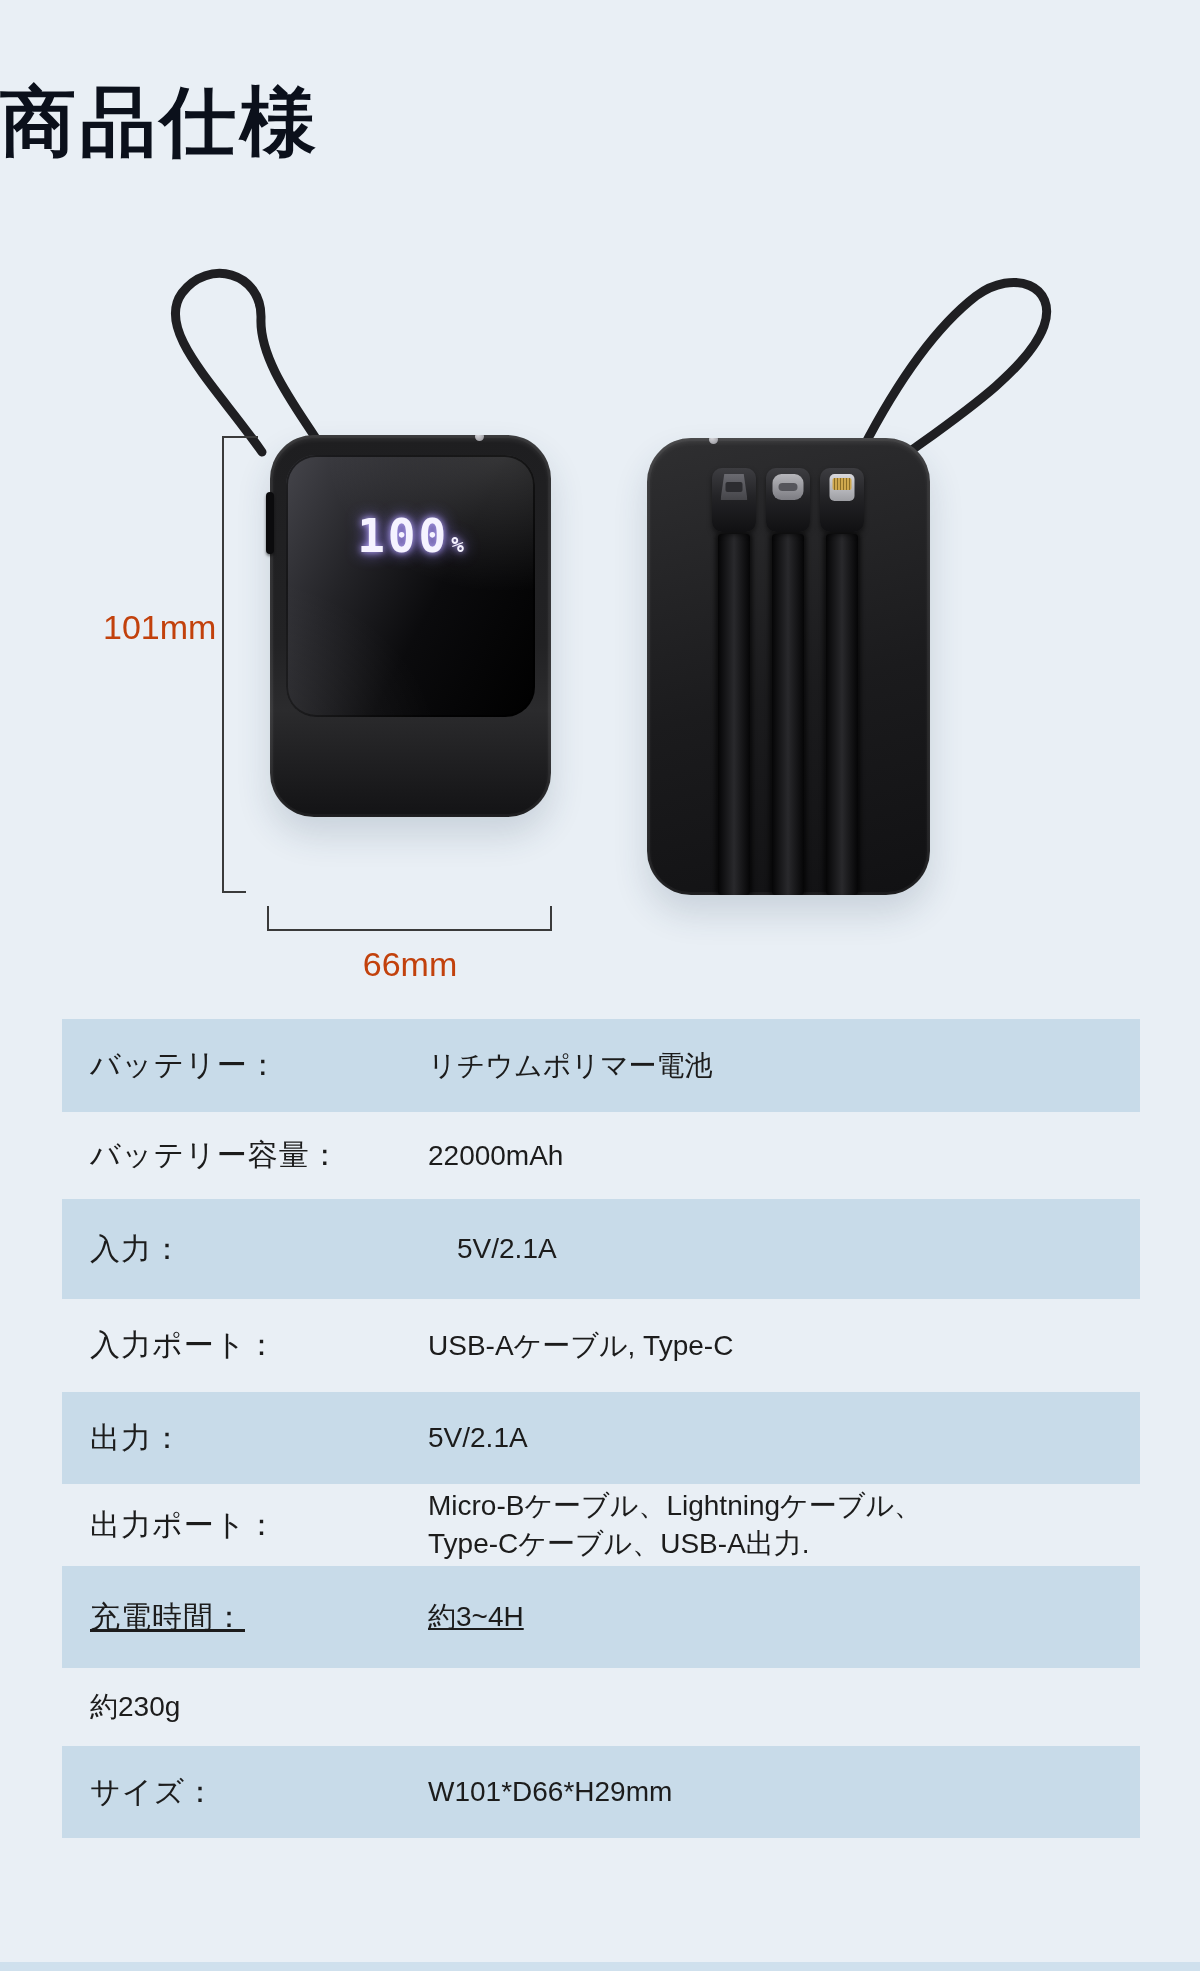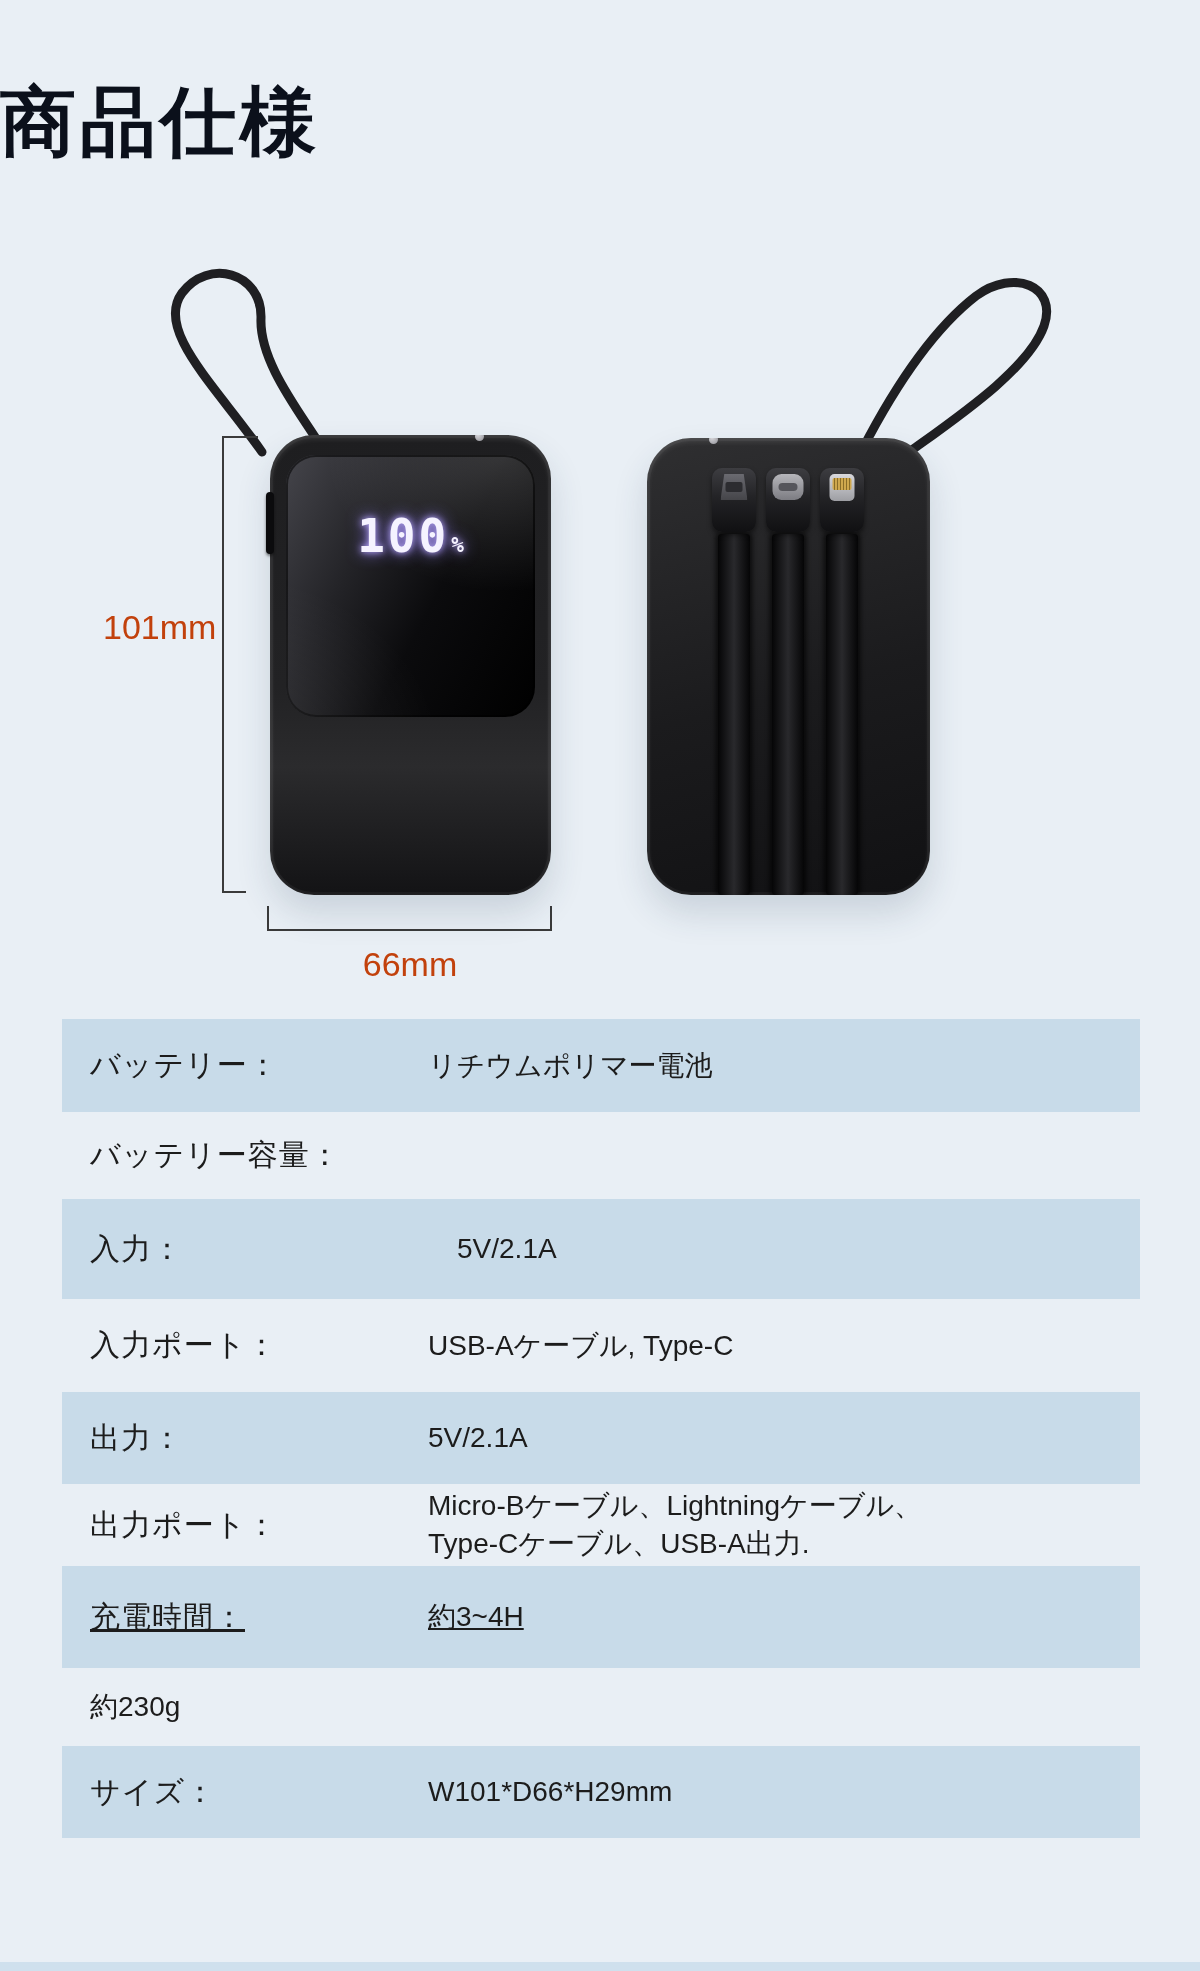--- a/index.html
+++ b/index.html
@@ -15,21 +15,21 @@
     text-align:left;font-size:76px;line-height:1;font-weight:800;
     color:#0b101b;letter-spacing:4px;
   }
   
   .visual{position:absolute;top:0;left:0;width:1200px;height:1000px;}
   .overlay-svg{position:absolute;top:0;left:0;}
   
   .device{position:absolute;border-radius:44px;overflow:hidden;
     box-shadow:0 18px 34px rgba(40,60,90,.16), inset 0 3px 6px rgba(255,255,255,.14), inset 0 0 0 3px rgba(255,255,255,.04);}
   .device-front{
-    left:270px;top:435px;width:281px;height:460px;
+    left:270px;top:435px;width:281px;height:382px;
     background:linear-gradient(180deg,#1e1e20 0%,#222224 55%,#2b2b2d 72%,#131315 100%);
   }
   .screen{
     position:absolute;left:16px;top:20px;width:249px;height:262px;border-radius:30px;
     background:
       radial-gradient(130% 95% at 88% 0%, rgba(255,255,255,.17), rgba(255,255,255,0) 55%),
       linear-gradient(118deg,#45454b 0%,#232327 32%,#0b0b0d 58%,#000 100%);
     box-shadow:inset 0 0 0 2px rgba(0,0,0,.55);
   }
   .screen::after{
@@ -151,20 +151,21 @@
 
 <div class="spec-table">
 
   <div class="spec-row">
     <span class="spec-label">バッテリー：</span>
     <span class="spec-value">リチウムポリマー電池</span>
   </div>
 
   <div class="spec-row">
     <span class="spec-label">バッテリー容量：</span>
+    <span class="spec-value">22000mAh</span>
   </div>
 
   <div class="spec-row">
     <span class="spec-label">入力：</span>
     <span class="spec-value">5V/2.1A</span>
   </div>
 
   <div class="spec-row">
     <span class="spec-label">入力ポート：</span>
     <span class="spec-value">USB-Aケーブル, Type-C</span>

